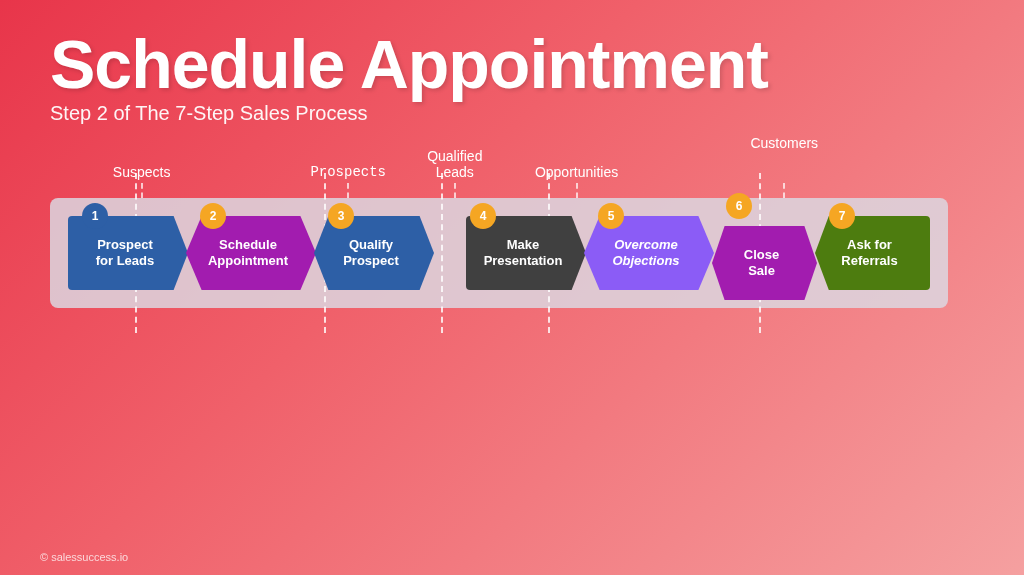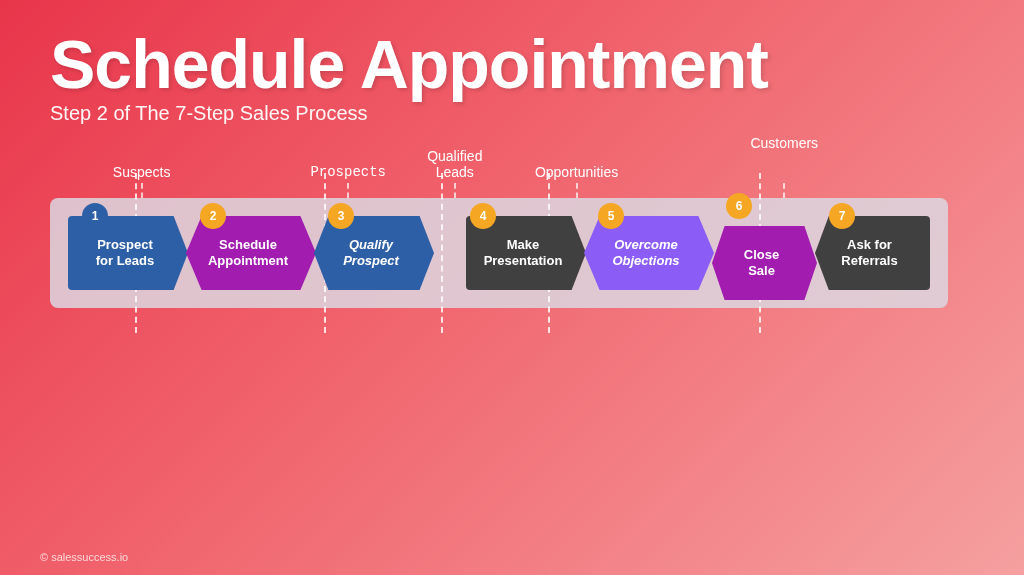--- a/index.html
+++ b/index.html
@@ -157,21 +157,21 @@
       position: absolute;
       bottom: 12px;
       left: 40px;
       color: rgba(255,255,255,0.75);
       font-size: 11px;
     }
 
     
     .step1 { width: 120px; }
     .step2 { width: 130px; }
-    .step3 { width: 120px; font-style: italic; }
+    .step3 { width: 120px; }
     .step4 { width: 120px; }
     .step5 { width: 130px; }
     .step6 { width: 105px; }
     .step7 { width: 115px; }
 
     .step-group-wrapper {
       position: relative;
       display: flex;
       align-items: center;
     }
@@ -257,21 +257,21 @@
 
         <div class="step-group-wrapper" style="margin-left:-2px;">
           <div class="step-number orange">6</div>
           <div class="arrow-body notched step6" style="background:#a21caf;margin-top:20px;">
             Close<br>Sale
           </div>
         </div>
 
         <div class="step-group-wrapper" style="margin-left:-2px;">
           <div class="step-number orange">7</div>
-          <div class="arrow-body last step7" style="background:#404040;">
+          <div class="arrow-body last step7" style="background:#4d7c0f;">
             Ask for<br>Referrals
           </div>
         </div>
       </div>
     </div>
   </div>
 </div>
 
 <div class="copyright">© salessuccess.io</div>
 

